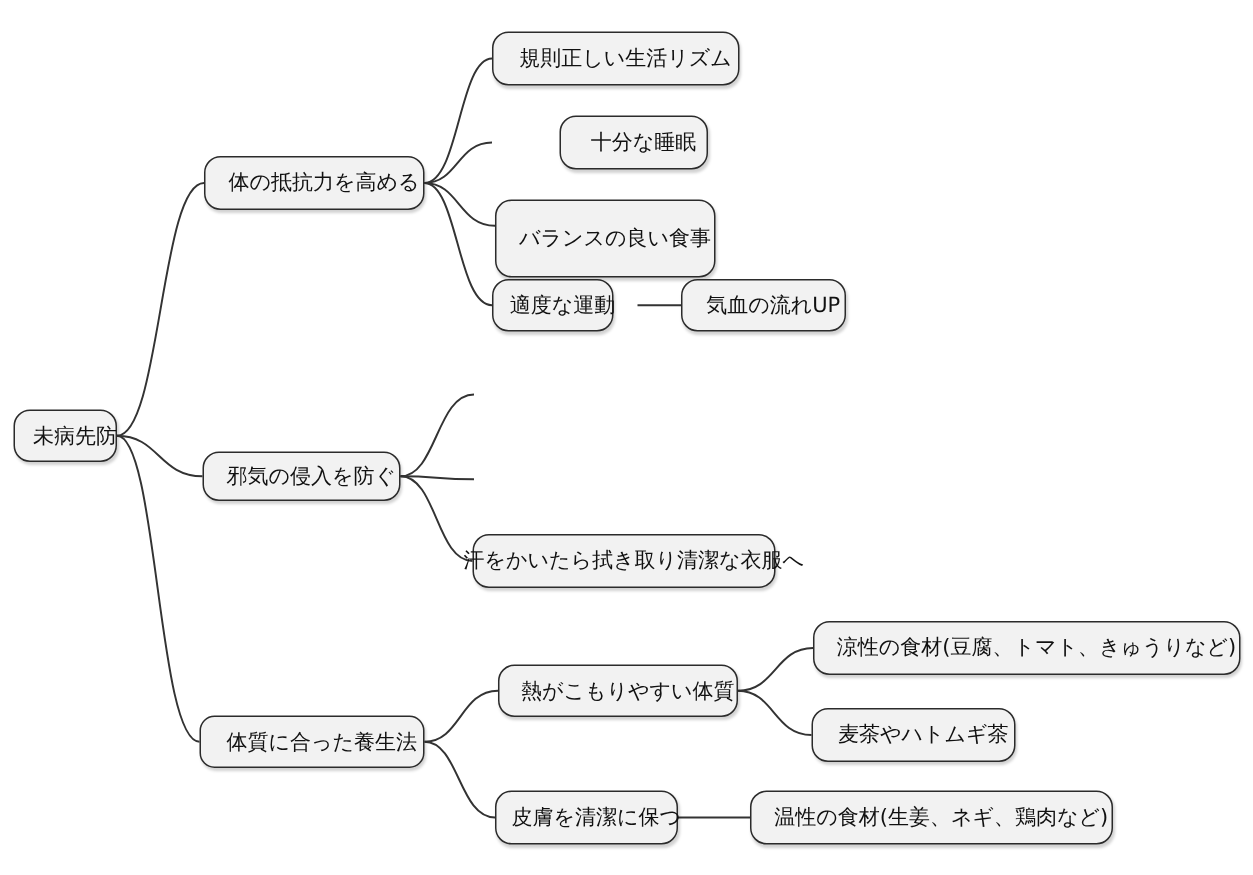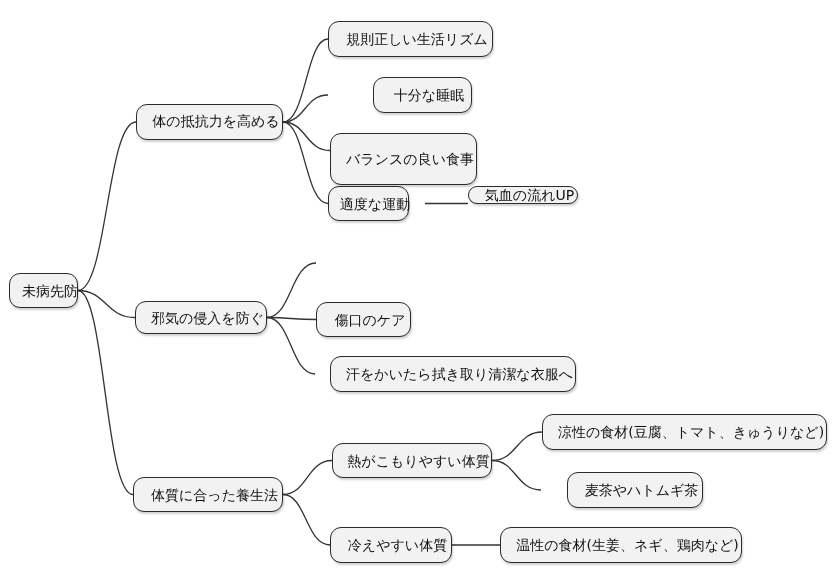--- a/index.html
+++ b/index.html
@@ -57,44 +57,43 @@
     <path d="M 267 317.5 C 291 317.5, 291 374, 315 374"></path>
     <path d="M 283 494.5 C 307 494.5, 307 460.5, 332 460.5"></path>
     <path d="M 283 494.5 C 306 494.5, 306 545, 330 545"></path>
     <path d="M 492 460.5 C 517 460.5, 517 432, 542 432"></path>
     <path d="M 492 460.5 C 516 460.5, 516 490, 541 490"></path>
     <path d="M 452 545 L 500 545"></path>
   </svg>
 
   <div class="node" style="left:9px; top:273px; width:69px; height:35px;">未病先防</div>
 
-  <div class="node" style="left:136px; top:104px; width:147px; height:36px;font-family:Liberation Mono, monospace;">体の抵抗力を高める</div>
+  <div class="node" style="left:136px; top:104px; width:147px; height:36px;">体の抵抗力を高める</div>
 
   <div class="node" style="left:328px; top:21px; width:165px; height:36px;">規則正しい生活リズム</div>
 
   <div class="node" style="left:328px; top:77px; width:99px; height:36px;margin-left:45px;">十分な睡眠</div>
 
   <div class="node" style="left:330px; top:133px; width:147px; height:52px;">バランスの良い食事</div>
 
   <div class="node" style="left:328px; top:186px; width:81px; height:35px;">適度な運動</div>
 
-  <div class="node" style="left:468px; top:186px; width:110px; height:18px;">気血の流れUP</div>
+  <div class="node" style="left:454px; top:186px; width:110px; height:35px;">気血の流れUP</div>
 
   <div class="node" style="left:135px; top:301px; width:132px; height:33px;">邪気の侵入を防ぐ</div>
 
 
-  <div class="node" style="left:316px; top:302px; width:95px; height:35px;">傷口のケア</div>
 
-  <div class="node" style="left:330px; top:356px; width:246px; height:36px;">汗をかいたら拭き取り清潔な衣服へ</div>
+  <div class="node" style="left:315px; top:356px; width:202px; height:36px;">汗をかいたら拭き取り清潔な衣服へ</div>
 
-  <div class="node" style="left:133px; top:477px; width:150px; height:35px;">体質に合った養生法</div>
+  <div class="node" style="left:133px; top:477px; width:150px; height:35px;border-radius:10px;">体質に合った養生法</div>
 
   <div class="node" style="left:332px; top:443px; width:160px; height:35px;">熱がこもりやすい体質</div>
 
   <div class="node" style="left:542px; top:414px; width:285px; height:36px;">涼性の食材(豆腐、トマト、きゅうりなど)</div>
 
-  <div class="node" style="left:541px; top:472px; width:136px; height:36px;margin-left:26px;">麦茶やハトムギ茶</div>
+  <div class="node" style="left:541px; top:472px; width:136px; height:36px;">麦茶やハトムギ茶</div>
 
-  <div class="node" style="left:330px; top:527px; width:122px; height:36px;">冷えやすい体質</div>
+  <div class="node" style="left:330px; top:527px; width:122px; height:36px;">皮膚を清潔に保つ</div>
 
   <div class="node" style="left:500px; top:527px; width:242px; height:36px;">温性の食材(生姜、ネギ、鶏肉など)</div>
 
 </div>
 
 </body></html>

